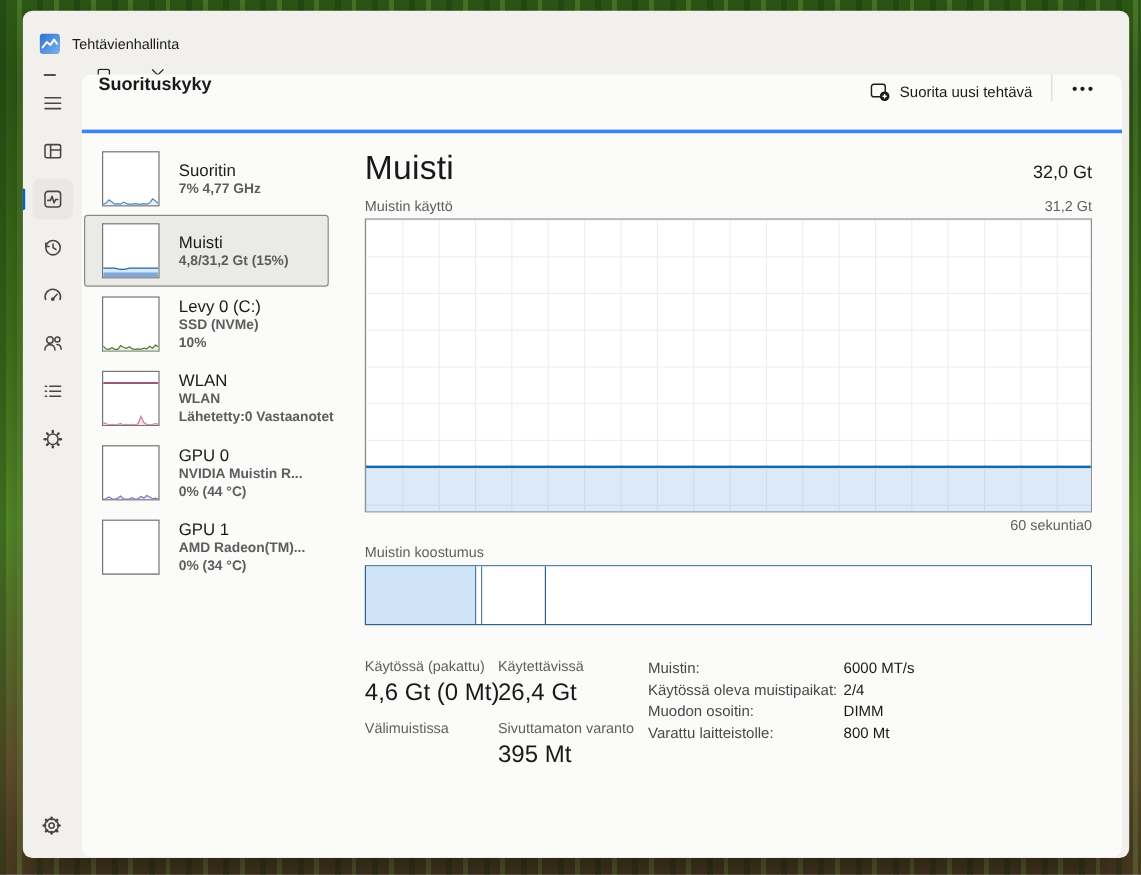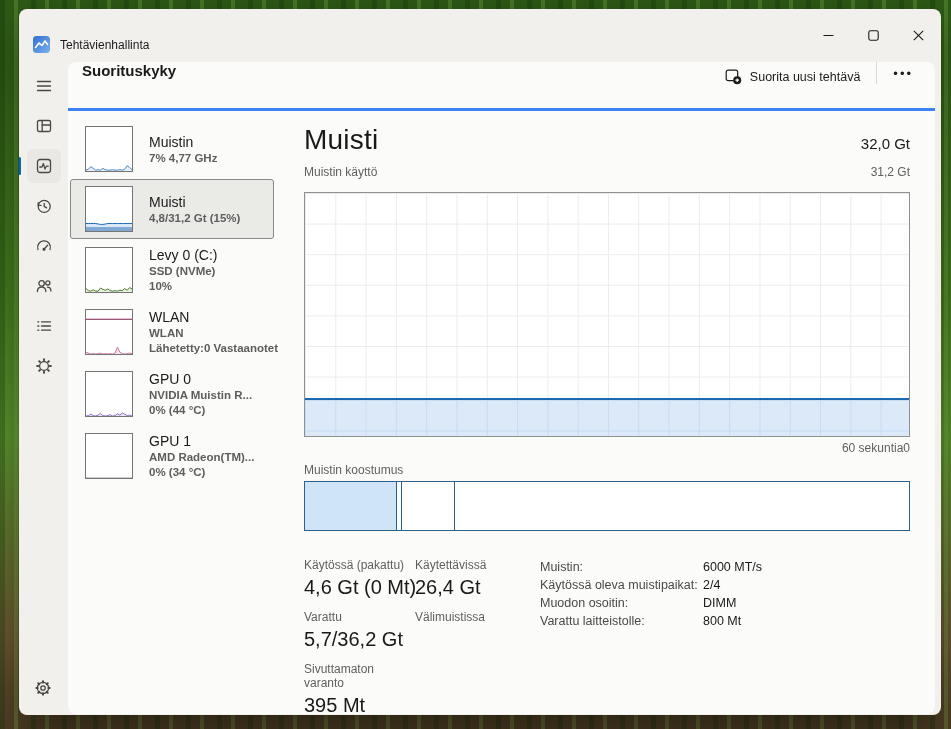--- a/index.html
+++ b/index.html
@@ -10,21 +10,21 @@
     background:
       repeating-linear-gradient(90deg, rgba(15,50,8,.30) 0 5px, rgba(0,0,0,0) 5px 14px, rgba(150,210,90,.25) 14px 18px, rgba(0,0,0,0) 18px 31px),
       linear-gradient(180deg,#2e5a16 0%,#47801f 40%,#5f9a2e 60%,#6e5a33 88%,#4f3f24 100%);
   }
   .window {
     position:absolute; left:19px; top:9px; width:922px; height:706px;
     background:#f1f0ec; border-radius:8px; box-shadow:0 18px 45px rgba(0,0,0,.5);
     overflow:hidden;
   }
   
-  .titlebar { height:52px; display:flex; align-items:center; }
+  .titlebar { height:52px; display:flex; align-items:flex-start;flex-direction:column; }
   .titlebar-left { display:flex; align-items:center; gap:10px; padding:19px 0 0 14px; flex:1; }
   .app-icon { width:17px; height:17px; border-radius:3px; display:block; }
   .window-title { font-size:12px; color:#1b1b1b; }
   .win-controls { display:flex; }
   .win-btn { width:45px; height:34px; display:flex; align-items:center; justify-content:center; cursor:default; }
   .win-btn svg { display:block; }
   
   .rail { position:absolute; left:0; top:52px; bottom:0; width:49px; display:flex; flex-direction:column; align-items:center; }
   .rail-btn { position:relative; width:34px; height:34px; margin-top:6px; border-radius:6px;
               display:flex; align-items:center; justify-content:center; }
@@ -54,21 +54,21 @@
   .mini-chart svg { display:block; }
   .sensor-text { min-width:0; }
   .sensor-title { font-size:14px; color:#1b1b1b; line-height:18px; }
   .sensor-sub { font-size:11.5px; color:#5d5d5d; line-height:15px; white-space:nowrap;font-weight:bold; }
   .sensor-sub:empty { display:none; }
   
   .main { flex:1; padding:13px 25px 0 11px; }
   .main-heading-row { display:flex; align-items:flex-end; justify-content:space-between; }
   .main-title { font-size:28px; font-weight:300; color:#191919; letter-spacing:.2px; }
   .main-total { font-size:15px; color:#191919; padding-bottom:4px; }
-  .chart-label-row { display:flex; justify-content:space-between; margin-top:9px; margin-bottom:13px; }
+  .chart-label-row { display:flex; justify-content:space-between; margin-top:9px; margin-bottom:3px; }
   .small-gray { font-size:12px; color:#5f5f5f; }
   .usage-chart { position:relative; height:245px; border:1px solid #8f8f8f; background:#fff;
     background-image:linear-gradient(to right,#ececec 1px,transparent 1px),
                      linear-gradient(to bottom,#ececec 1px,transparent 1px);
     background-size:30.3px 30.6px; }
   .usage-fill { position:absolute; left:0; right:0; bottom:0; background:#dbe9f9;
     background-image:linear-gradient(to right,#c7dcf1 1px,transparent 1px),
                      linear-gradient(to bottom,#c7dcf1 1px,transparent 1px);
     background-size:30.3px 30.6px; border-top:2px solid #1a68ad; }
   .axis-row { display:flex; justify-content:flex-end; margin-top:4px; }
@@ -231,21 +231,21 @@
 
       <div class="sensor-list">
         <div class="sensor-item">
           <div class="mini-chart">
               <svg width="46" height="44" viewBox="0 0 46 44" preserveAspectRatio="none">
                 <path d="M0,44 L0.0,43.1 L2.4,42.2 L4.8,39.6 L7.3,41.4 L9.7,43.1 L12.1,42.7 L14.5,43.1 L16.9,41.4 L19.4,42.7 L21.8,43.1 L24.2,43.1 L26.6,42.7 L29.1,43.1 L31.5,43.1 L33.9,42.7 L36.3,43.1 L38.7,42.2 L41.2,38.7 L43.6,40.5 L46.0,42.7 L46,44 Z" fill="#e8f0f9"></path>
                 <polyline points="0.0,43.1 2.4,42.2 4.8,39.6 7.3,41.4 9.7,43.1 12.1,42.7 14.5,43.1 16.9,41.4 19.4,42.7 21.8,43.1 24.2,43.1 26.6,42.7 29.1,43.1 31.5,43.1 33.9,42.7 36.3,43.1 38.7,42.2 41.2,38.7 43.6,40.5 46.0,42.7" fill="none" stroke="#4f86bd" stroke-width="1"></polyline>
               </svg>
             </div>
           <div class="sensor-text">
-            <div class="sensor-title">Muistin</div>
+            <div class="sensor-title">Suoritin</div>
             <div class="sensor-sub">7% 4,77 GHz</div>
           </div>
         </div>
         <div class="sensor-item selected">
           <div class="mini-chart">
               <svg width="46" height="44" viewBox="0 0 46 44" preserveAspectRatio="none">
                 <path d="M0,44 L0.0,36.5 L2.4,36.5 L4.8,36.5 L7.3,36.5 L9.7,36.5 L12.1,37.0 L14.5,37.4 L16.9,37.4 L19.4,37.0 L21.8,36.5 L24.2,36.5 L26.6,36.5 L29.1,36.5 L31.5,36.5 L33.9,36.5 L36.3,36.5 L38.7,36.5 L41.2,36.5 L43.6,36.5 L46.0,36.5 L46,44 Z" fill="#d9e8f8"></path>
                 <polyline points="0.0,36.5 2.4,36.5 4.8,36.5 7.3,36.5 9.7,36.5 12.1,37.0 14.5,37.4 16.9,37.4 19.4,37.0 21.8,36.5 24.2,36.5 26.6,36.5 29.1,36.5 31.5,36.5 33.9,36.5 36.3,36.5 38.7,36.5 41.2,36.5 43.6,36.5 46.0,36.5" fill="none" stroke="#1a68ad" stroke-width="1"></polyline>
                 <rect x="0" y="40.04" width="46" height="3.96" fill="#7fa8d4"></rect>
               </svg>
@@ -337,24 +337,20 @@
           <div class="stats-grid">
             <div>
               <div class="stat-label">Käytössä (pakattu)</div>
               <div class="stat-value">4,6 Gt (0 Mt)</div>
             </div>
             <div>
               <div class="stat-label">Käytettävissä</div>
               <div class="stat-value">26,4 Gt</div>
             </div>
             <div>
-              <div class="stat-label">Varattu</div>
-              <div class="stat-value">5,7/36,2 Gt</div>
-            </div>
-            <div>
               <div class="stat-label">Välimuistissa</div>
             </div>
             <div>
               <div class="stat-label">Sivuttamaton varanto</div>
               <div class="stat-value">395 Mt</div>
             </div>
           </div>
           <div class="details">
             <div class="detail-row">
               <span class="detail-label">Muistin:</span>

